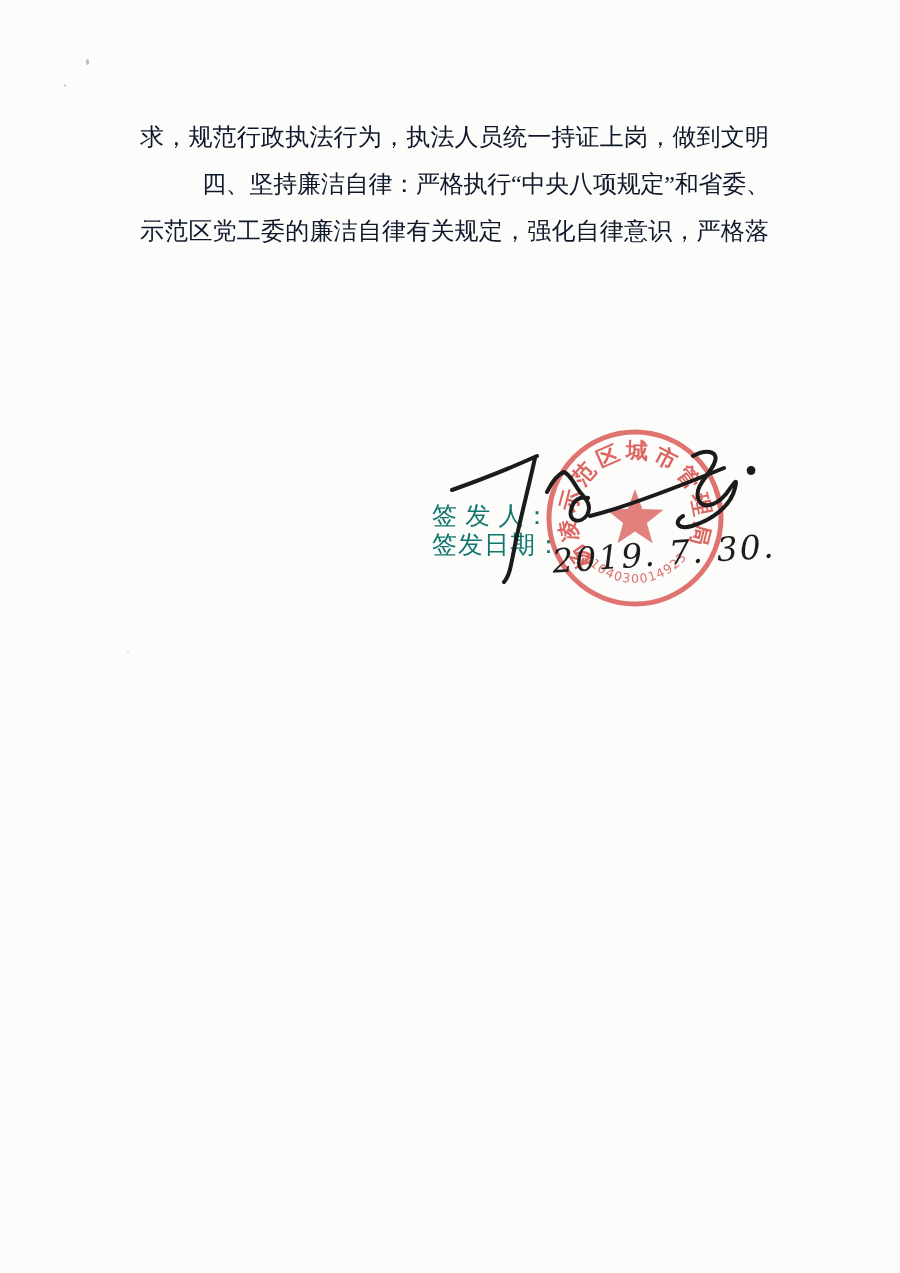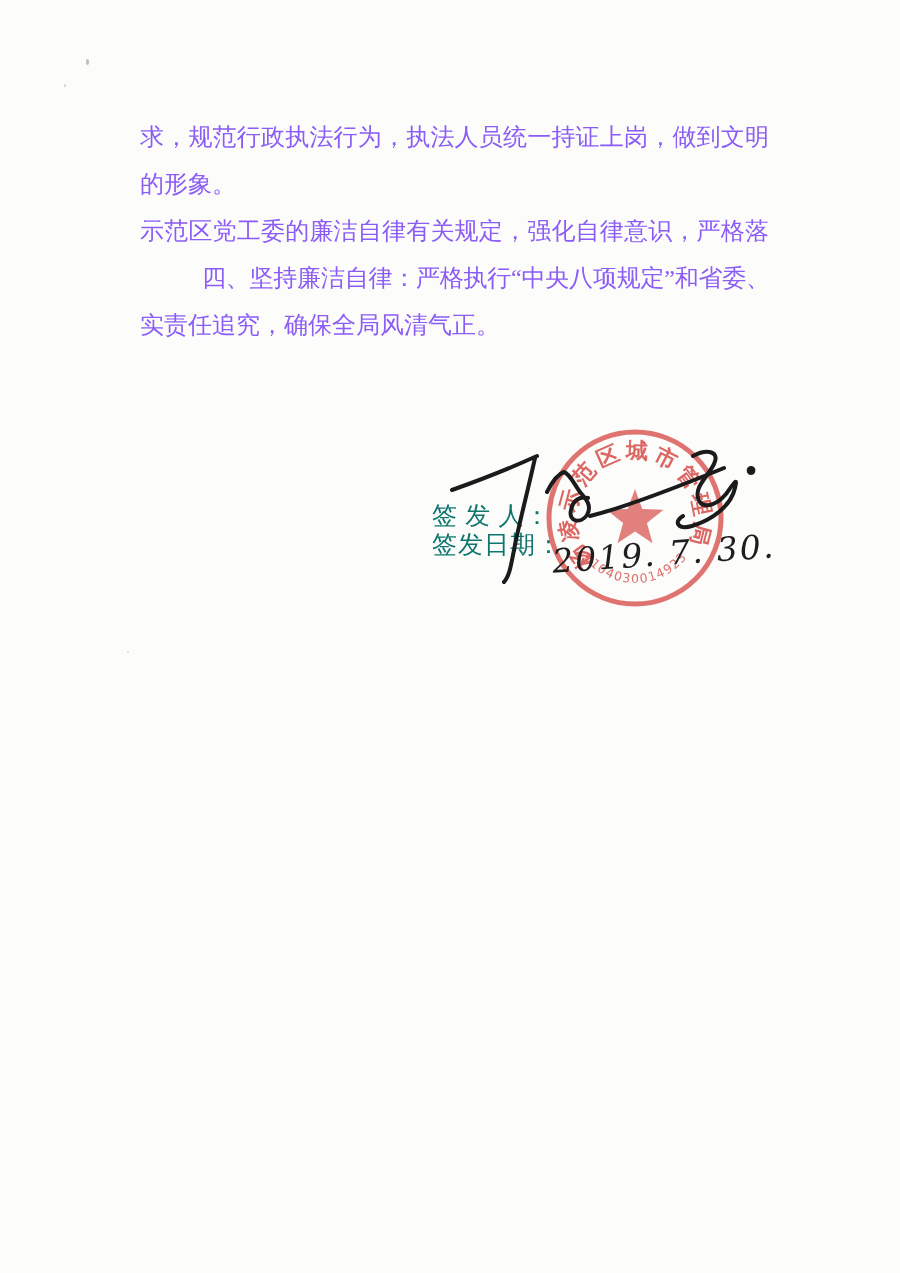--- a/index.html
+++ b/index.html
@@ -6,21 +6,21 @@
   body {
     width:900px; height:1273px;
     background:#fcfcfb;
     position:relative;
     overflow:hidden;
     font-family:"Liberation Serif","DejaVu Serif",serif;
   }
   
   .text-block {
     position:absolute; left:140px; top:114px; width:629px;
-    color:#8b5cf6;
+    color:#0f172a;
   }
   .doc-line {
     height:47px; line-height:47px; font-size:24px;
     white-space:nowrap;
   }
   .doc-line.full { text-align:justify; text-align-last:justify; white-space:normal; }
   .doc-line.indent { text-indent:62px; letter-spacing:-1px; }
   
   .sig-label {
     position:absolute; left:432px;
@@ -48,24 +48,22 @@
   .speck { position:absolute; background:#bfbfbf; border-radius:50%; }
   .speck.s1 { left:86px;  top:59px;  width:3px; height:6px; }
   .speck.s2 { left:64px;  top:84px;  width:2px; height:3px; background:#cfcfcf; }
   .speck.s3 { left:127px; top:651px; width:2px; height:2px; background:#dedede; }
 </style>
 </head>
 <body>
 
 <div class="text-block">
   <div class="doc-line full">求，规范行政执法行为，执法人员统一持证上岗，做到文明</div>
-  <div class="doc-line">的形象。</div>
+  <div class="doc-line full indent">四、坚持廉洁自律：严格执行“中央八项规定”和省委、</div>
   <div class="doc-line full">示范区党工委的廉洁自律有关规定，强化自律意识，严格落</div>
-  <div class="doc-line full indent">四、坚持廉洁自律：严格执行“中央八项规定”和省委、</div>
-  <div class="doc-line">实责任追究，确保全局风清气正。</div>
 </div>
 
 <div id="signer-label" class="sig-label">签 发 人：</div>
 <div id="date-label" class="sig-label">签发日期：</div>
 
 <svg class="seal" viewBox="0 0 182 182">
   <g>
     <circle id="seal-ring" cx="91" cy="91" r="86" fill="none" stroke-width="5" stroke-opacity="0.8" stroke="#d5433e"></circle>
   </g>
   <g>

